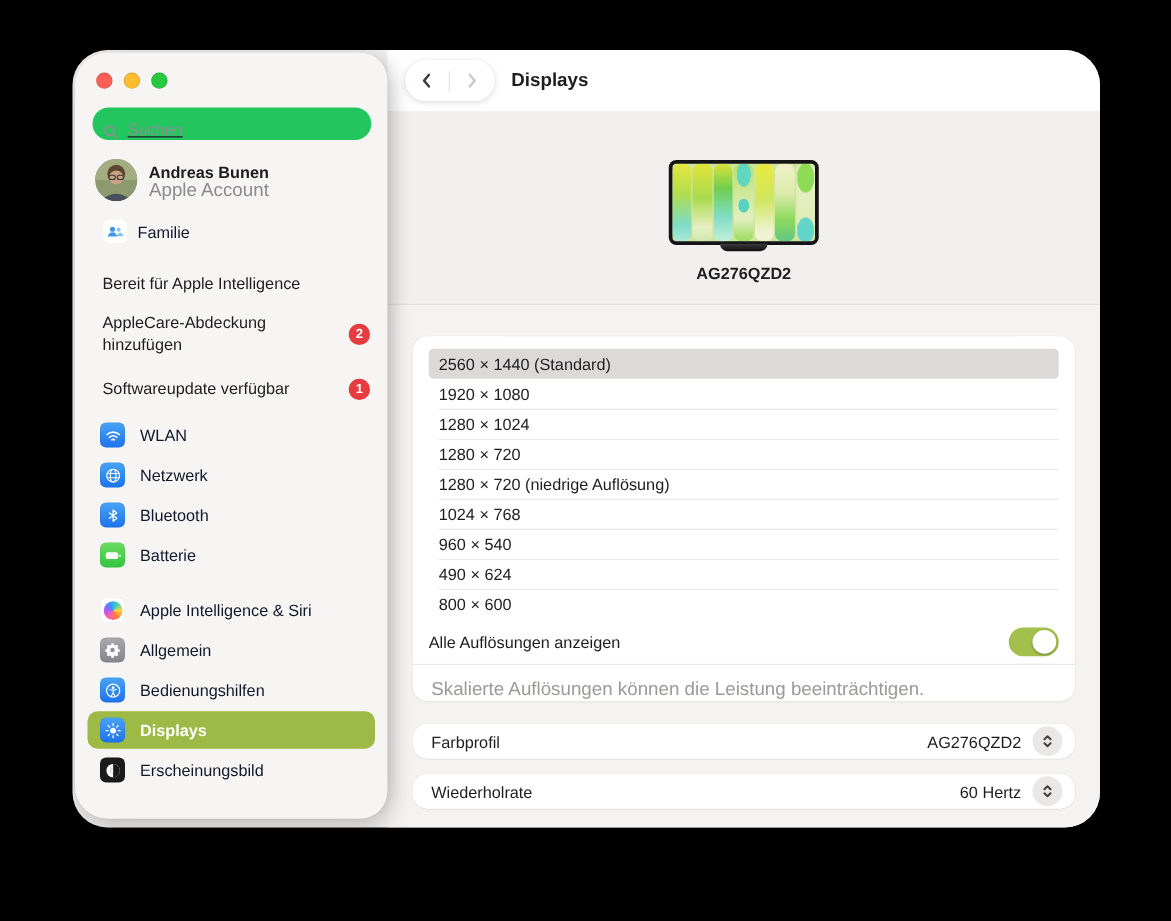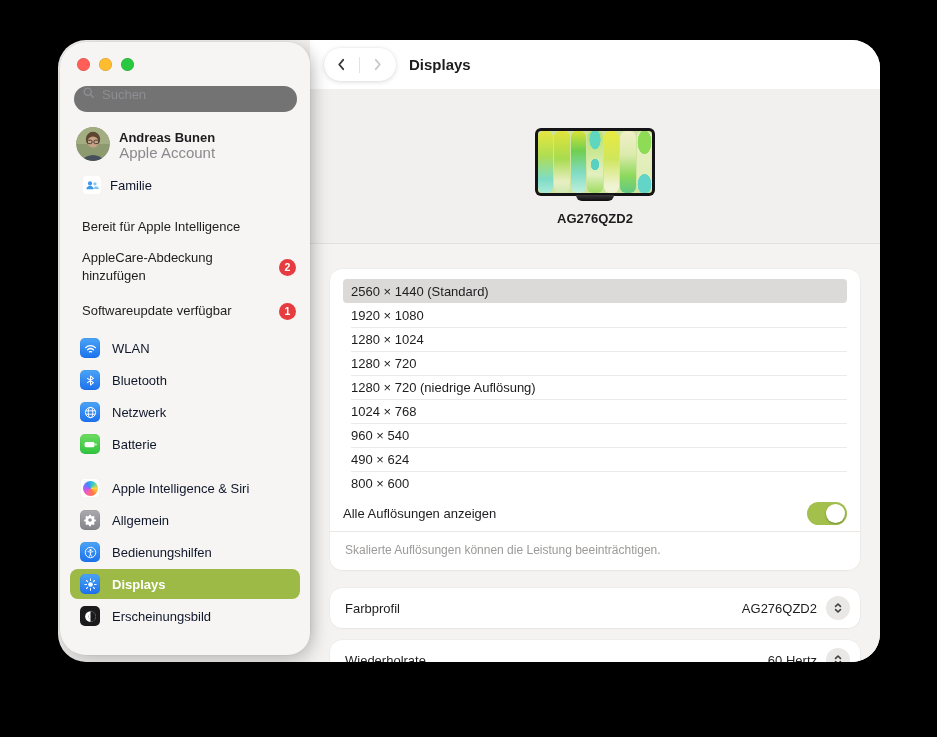--- a/index.html
+++ b/index.html
@@ -3,21 +3,21 @@
 <meta charset="utf-8">
 <style>
   html,body{margin:0;padding:0;}
   body{width:937px;height:737px;background:#000;font-family:"Liberation Sans","DejaVu Sans",sans-serif;color:#1d1d1f;position:relative;overflow:hidden;}
   .window{position:absolute;left:58px;top:40px;width:822px;height:622px;border-radius:28px;background:#f2f1ef;overflow:hidden;box-shadow:0 30px 70px rgba(0,0,0,.65);}
   
   .sidebar{position:absolute;left:2px;top:2px;width:250px;height:613px;background:#f7f5f3;border-radius:26px 22px 22px 26px;z-index:3;box-shadow:6px 0 18px -8px rgba(0,0,0,.28),0 10px 22px rgba(0,0,0,.16),0 0 0 .5px rgba(0,0,0,.05);overflow:hidden;}
   .traffic{padding:16px 0 0 17px;display:flex;gap:9px;}
   .tl{width:13px;height:13px;border-radius:50%;box-shadow:inset 0 0 0 .5px rgba(0,0,0,.18);}
   .tl.red{background:#ff5f57}.tl.yellow{background:#febc2e}.tl.green{background:#28c840}
-  .search{margin:15px 13px 0 14px;height:26px;background:#737373;border-radius:13px;display:flex;align-items:flex-start;padding:0 8px;gap:5px;}
+  .search{margin:15px 13px 0 14px;height:26px;background:#22c55e;border-radius:13px;display:flex;align-items:flex-end;padding:0 8px;gap:5px;text-decoration:underline;}
   .search svg{flex:0 0 auto}
   .search input{border:none;background:transparent;outline:none;font-size:13px;color:#1d1d1f;width:100%;font-family:inherit;}
   .search input::placeholder{color:#8e8e93}
   .profile{margin:13px 10px 0 12px;display:flex;align-items:center;gap:9px;padding:2px 4px;border-radius:8px;}
   .avatar{width:34px;height:34px;border-radius:50%;overflow:hidden;flex:0 0 auto;box-shadow:inset 0 0 0 .5px rgba(0,0,0,.1);}
   .pname{font-size:13px;font-weight:bold;line-height:15px;}
   .psub{font-size:15px;color:#8a8a8e;line-height:13px;margin-top:1px;text-align:right;}
   .familyrow{margin:8px 10px 0 12px;display:flex;align-items:center;gap:8px;padding:4px 4px 4px 10px;border-radius:8px;}
   .tile{width:20px;height:20px;border-radius:5px;display:flex;align-items:center;justify-content:center;flex:0 0 auto;box-shadow:inset 0 0 0 .5px rgba(0,0,0,.08);}
   .tile svg{display:block}
@@ -64,22 +64,22 @@
   .rescard{padding:10px 13px 0;box-sizing:border-box;}
   .res-row{height:24px;display:flex;align-items:center;padding:0 8px;border-radius:4px;font-size:13px;position:relative;}
   .res-row + .res-row::before{content:"";position:absolute;left:8px;right:0;top:0;height:1px;background:#ebeae8;}
   .res-row.selected{background:#dbdad9;}
   .res-row.selected::before,.res-row.selected + .res-row::before{display:none;}
   .togglerow{height:36px;display:flex;align-items:center;justify-content:space-between;padding:0 0 0 0;font-size:13px;}
   .toggle{width:40px;height:23px;border-radius:12px;background:#a3c04c;position:relative;flex:0 0 auto;}
   .knob{position:absolute;top:2px;width:19px;height:19px;border-radius:50%;background:#fff;box-shadow:0 1px 2px rgba(0,0,0,.3);}
   .knob.on{right:2px}
   .carddiv{height:1px;background:#e9e8e6;margin:0 -13px;}
-  .footnote{padding:11px 2px 13px;font-size:12px;color:#9b9a98;}
-  .settingrow{height:40px;margin-top:18px;display:flex;align-items:center;padding:0 10px 0 15px;box-sizing:border-box;font-size:13px;}
+  .footnote{padding:11px 2px 1px;font-size:15px;color:#9b9a98;}
+  .settingrow{height:28px;margin-top:18px;display:flex;align-items:center;padding:0 10px 0 15px;box-sizing:border-box;font-size:13px;}
   .settingrow .slabel{flex:1;}
   .sval{margin-right:9px;}
   .stepper{width:24px;height:24px;border-radius:50%;background:#e9e8e6;display:flex;align-items:center;justify-content:center;}
   .wdh{margin-top:12px;}
 </style>
 </head>
 <body>
 
 <div class="window">
 
@@ -161,35 +161,35 @@
               <svg width="15" height="15" viewBox="0 0 24 24" fill="none" stroke="#fff" stroke-width="2.1" stroke-linecap="round">
                 <path d="M4.2 10.6a11.2 11.2 0 0 1 15.6 0"></path>
                 <path d="M7.3 14.1a7.1 7.1 0 0 1 9.4 0"></path>
                 <path d="M10.3 17.4a3.2 3.2 0 0 1 3.4 0"></path>
               </svg>
             </span>
             <span class="rowlabel">WLAN</span>
           </div>
           <div class="nav-item">
             <span class="tile tile-blue">
-              <svg width="13" height="13" viewBox="0 0 24 24" fill="none" stroke="#fff" stroke-width="1.9" stroke-linecap="round" stroke-linejoin="round">
-                <path d="M6.5 8l11 8-5.5 4.4V3.6L17.5 8l-11 8"></path>
-              </svg>
-            </span>
-            <span class="rowlabel">Bluetooth</span>
-          </div>
-          <div class="nav-item">
-            <span class="tile tile-blue">
               <svg width="15" height="15" viewBox="0 0 24 24" fill="none" stroke="#fff" stroke-width="1.5">
                 <circle cx="12" cy="12" r="8.2"></circle>
                 <ellipse cx="12" cy="12" rx="3.6" ry="8.2"></ellipse>
                 <path d="M4.3 9.3h15.4M4.3 14.7h15.4"></path>
               </svg>
             </span>
             <span class="rowlabel">Netzwerk</span>
+          </div>
+          <div class="nav-item">
+            <span class="tile tile-blue">
+              <svg width="13" height="13" viewBox="0 0 24 24" fill="none" stroke="#fff" stroke-width="1.9" stroke-linecap="round" stroke-linejoin="round">
+                <path d="M6.5 8l11 8-5.5 4.4V3.6L17.5 8l-11 8"></path>
+              </svg>
+            </span>
+            <span class="rowlabel">Bluetooth</span>
           </div>
           <div class="nav-item">
             <span class="tile tile-green">
               <svg width="15" height="15" viewBox="0 0 24 24">
                 <rect x="2.5" y="7.8" width="16" height="8.4" rx="2.6" fill="#fff"></rect>
                 <rect x="19.6" y="10.4" width="2.2" height="3.2" rx="1.1" fill="#fff"></rect>
               </svg>
             </span>
             <span class="rowlabel">Batterie</span>
           </div>

